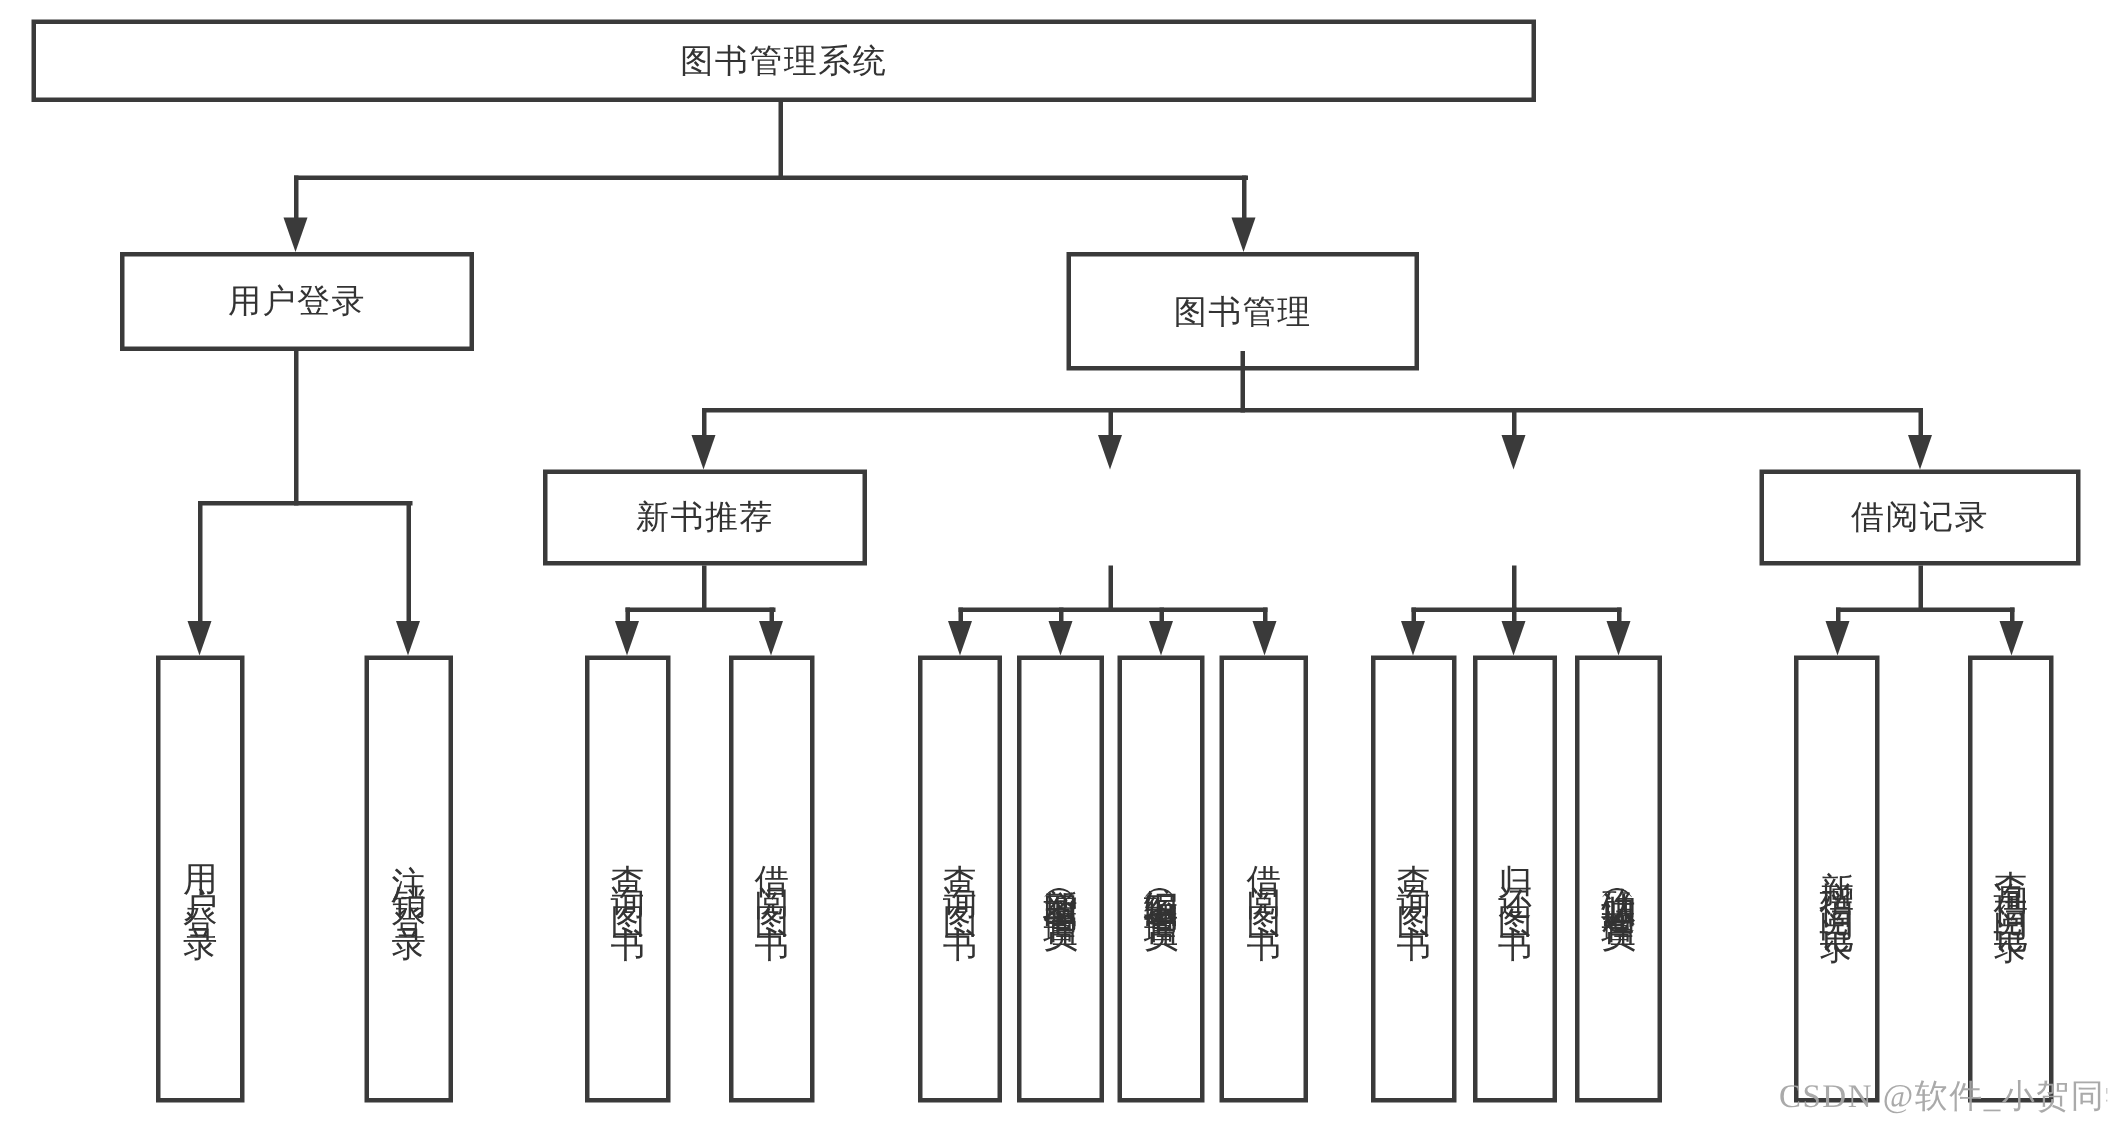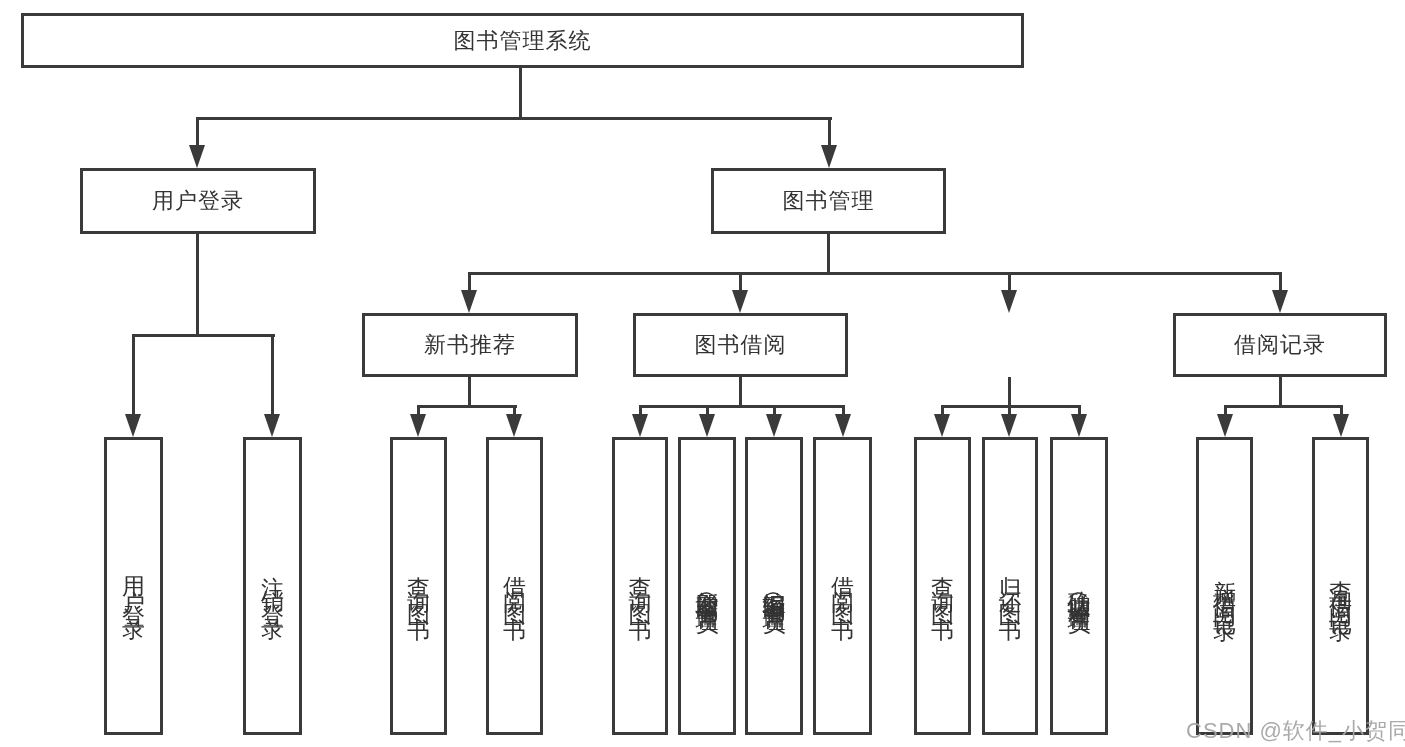--- a/index.html
+++ b/index.html
@@ -1,18 +1,18 @@
 <!DOCTYPE html>
 <html><head>
 <meta charset="utf-8">
 <style>
   html,body{margin:0;padding:0;background:#ffffff;}
   #canvas{
     position:relative;width:1405px;height:747px;background:#ffffff;overflow:hidden;
-    font-family:Liberation Sans, sans-serif;color:#333333;
+    font-family:Liberation Serif, serif;color:#333333;
   }
   .node{
     position:absolute;box-sizing:border-box;border:3px solid #3a3a3a;background:#ffffff;
     display:flex;align-items:center;justify-content:center;
   }
   .hlabel{font-size:22px;color:#333333;letter-spacing:1px;white-space:nowrap;}
   .leaf{
     position:absolute;box-sizing:border-box;border:3px solid #3a3a3a;background:#ffffff;
     top:437px;height:298px;display:flex;align-items:center;justify-content:center;
   }
@@ -40,31 +40,28 @@
 <div id="canvas">
 
   <div class="node" style="left:21px;top:13px;width:1003px;height:55px;">
     <span class="hlabel">图书管理系统</span>
   </div>
 
   <div class="node" style="left:80px;top:168px;width:236px;height:66px;">
     <span class="hlabel">用户登录</span>
   </div>
 
-  <div class="node" style="left:711px;top:168px;width:235px;height:66px;">
+  <div class="node" style="left:711px;top:168px;width:235px;height:79px;">
     <span class="hlabel">图书管理</span>
   </div>
 
   <div class="node" style="left:362px;top:313px;width:216px;height:64px;">
     <span class="hlabel">新书推荐</span>
   </div>
 
-  <div class="node" style="left:633px;top:313px;width:215px;height:64px;">
-    <span class="hlabel">图书借阅</span>
-  </div>
 
 
   <div class="node" style="left:1173px;top:313px;width:214px;height:64px;">
     <span class="hlabel">借阅记录</span>
   </div>
 
   <div class="leaf" style="left:104px;width:59px;">
     <span class="vlabel sp4">用户登录</span>
   </div>
   <div class="leaf" style="left:243px;width:59px;">

